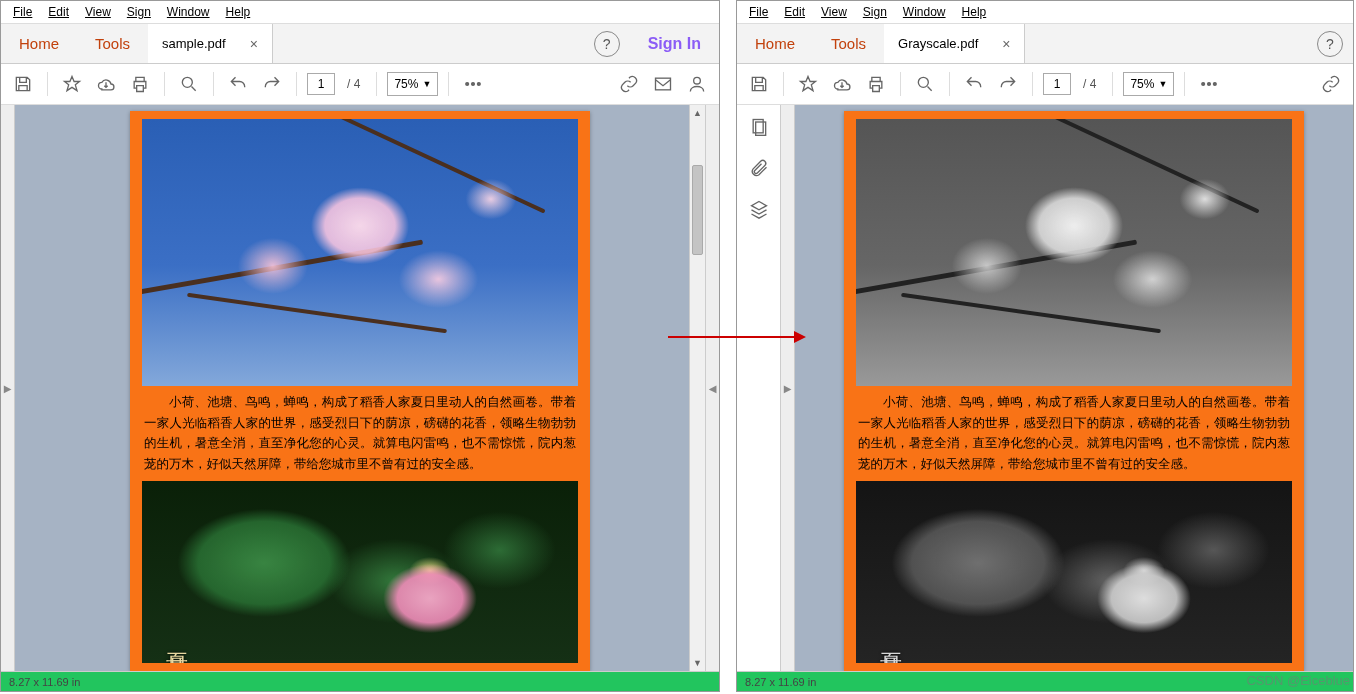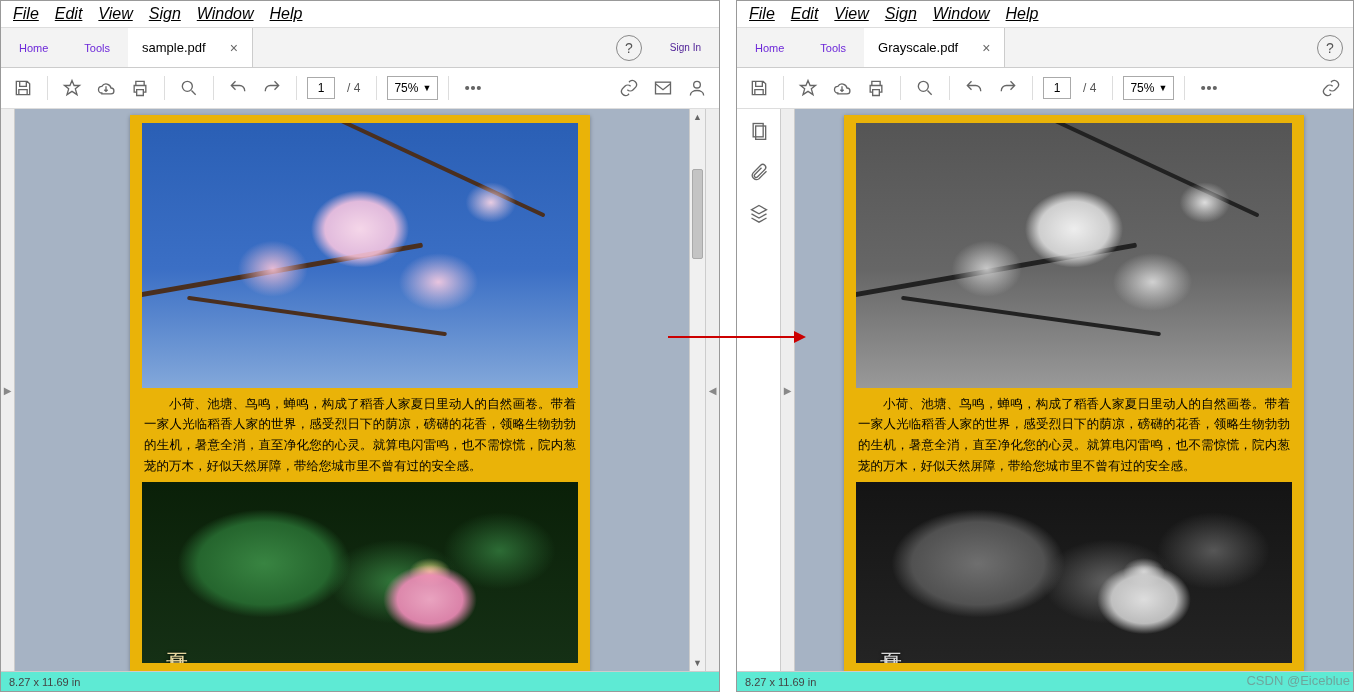--- a/index.html
+++ b/index.html
@@ -1,40 +1,40 @@
 <!DOCTYPE html>
 <html><head>
 <meta charset="utf-8">
 <style>
 * { box-sizing: border-box; margin: 0; padding: 0; }
 body { font-family: "Segoe UI", Arial, sans-serif; font-size: 12px; background: #fff; width: 1356px; height: 694px; position: relative; overflow: hidden; }
 .window { position: absolute; border: 1px solid #999; background: #fff; display: flex; flex-direction: column; }
-.menubar { display: flex; padding: 2px 4px; border-bottom: 1px solid #ddd; font-size: 16px; background: #fff; font-style: italic; }
+.menubar { display: flex; padding: 2px 4px; border-bottom: 1px solid #ddd; font-size: 12px; background: #fff; }
 .menubar span { padding: 2px 8px; cursor: default; }
 .tabbar { display: flex; align-items: stretch; background: #f3f3f3; border-bottom: 1px solid #ccc; height: 40px; }
-.maintab { padding: 10px 18px; font-size: 11px; color: #6d28d9; cursor: default; display:flex; align-items:center;}
+.maintab { padding: 10px 18px; font-size: 15px; color: #c2410c; cursor: default; display:flex; align-items:center;}
 .filetab { background: #fff; border-right: 1px solid #ccc; padding: 10px 14px; display: flex; align-items: center; gap: 24px; font-size: 13px; }
 .filetab .close { color: #666; font-size: 14px; }
 .spacer { flex: 1; }
-.signin { padding: 10px 18px; font-size: 10px; font-weight: 400; color: #4c1d95; display:flex; align-items:center;}
+.signin { padding: 10px 18px; font-size: 16px; font-weight: 700; color: #8b5cf6; display:flex; align-items:center;}
 .helpq { width: 26px; height:26px; border:1px solid #888; border-radius:50%; display:flex; align-items:center; justify-content:center; color:#555; margin:7px 10px; font-size:14px;}
 .toolbar { display: flex; align-items: center; gap: 6px; padding: 6px 8px; border-bottom: 1px solid #ddd; }
 .tbtn { width: 28px; height: 28px; display: flex; align-items: center; justify-content: center; color: #555; cursor: default; }
 .tbtn svg { width: 20px; height: 20px; stroke: #666; fill: none; stroke-width: 1.6; }
 .sep { width: 1px; height: 24px; background: #ddd; margin: 0 4px; }
 .pagefield { width: 28px; height: 22px; border: 1px solid #aaa; text-align: center; font-size: 12px; }
 .pagecount { font-size: 12px; color: #555; padding: 0 6px; }
 .zoombox { display:flex; align-items:center; border:1px solid #aaa; height:24px; padding:0 6px; gap:4px; font-size:12px;}
 .content { flex: 1; display: flex; position: relative; background: #a6b3c4; overflow:hidden;}
 .sideicons { width: 44px; background: #fff; border-right: 1px solid #ccc; display:flex; flex-direction:column; align-items:center; padding-top:12px; gap:18px;}
 .sideicons svg { width:20px; height:20px; stroke:#666; fill:none; stroke-width:1.6;}
 .docarea { flex:1; position:relative; overflow:hidden; display:flex; justify-content:center;}
 .collapsebar { width:14px; background:#eee; border-right:1px solid #ccc; display:flex; align-items:center; justify-content:center; color:#888; font-size:10px;}
 .collapsebar.right{border-left:1px solid #ccc; border-right:none;}
-.page { background:#eab308; width:460px; margin-top:6px; box-shadow:0 1px 4px rgba(0,0,0,0.3); padding:8px 12px; display:flex; flex-direction:column; gap:4px;}
+.page { background:#f97316; width:460px; margin-top:6px; box-shadow:0 1px 4px rgba(0,0,0,0.3); padding:8px 12px; display:flex; flex-direction:column; gap:4px;}
 .imgbox { width:100%; height:278px; position:relative; overflow:hidden; }
 .imgbox2 { width:100%; height:190px; position:relative; overflow:hidden; }
 .cherry { background: linear-gradient(180deg,#2a5fb5 0%,#3b6fc5 55%,#83a8da 100%); }
 .cherry::after{content:"";position:absolute;inset:0;background:
  radial-gradient(70px 55px at 50% 40%, rgba(255,220,235,0.95) 0%, rgba(255,200,225,0.85) 50%, rgba(255,200,225,0) 70%),
  radial-gradient(50px 40px at 30% 55%, rgba(248,195,215,0.9) 0%, rgba(248,195,215,0) 70%),
  radial-gradient(55px 40px at 68% 60%, rgba(250,205,225,0.9) 0%, rgba(250,205,225,0) 72%),
  radial-gradient(35px 28px at 80% 30%, rgba(252,215,230,0.9) 0%, rgba(252,215,230,0) 72%);}
 .cherry .branch{position:absolute;background:#4a2f1f;border-radius:2px;}
 .gray .cherry{background:linear-gradient(180deg,#555 0%,#666 55%,#999 100%);}
@@ -55,21 +55,21 @@
 .gray .lotus::before{background:
  radial-gradient(120px 75px at 28% 45%,rgba(120,120,120,0.9) 0%,rgba(90,90,90,0.85) 55%,rgba(90,90,90,0) 72%),
  radial-gradient(95px 60px at 58% 55%,rgba(110,110,110,0.85) 0%,rgba(110,110,110,0) 70%),
  radial-gradient(80px 55px at 82% 38%,rgba(100,100,100,0.82) 0%,rgba(100,100,100,0) 70%);}
 .gray .lotus::after{background:
  radial-gradient(65px 48px at 50% 55%,rgba(230,230,230,0.95) 0%,rgba(205,205,205,0.9) 50%,rgba(205,205,205,0) 72%),
  radial-gradient(30px 20px at 50% 30%,rgba(245,245,245,0.9) 0%,rgba(245,245,245,0) 70%);}
 .lotus .txt{position:absolute;left:20px;bottom:20px;color:#e8d8a0;font-family:"KaiTi","STKaiti",serif;writing-mode:vertical-rl;font-size:22px;letter-spacing:4px;text-shadow:0 0 3px #000;}
 .gray .lotus .txt{color:#d8d8d8;}
 .bodytext { font-size:12.5px; line-height:1.65; font-family:"SimSun","STSong",serif; text-indent:2em; text-align:justify; padding:2px 2px;}
-.statusbar { height:20px; border-top:1px solid #ccc; background:#5eead4; padding:2px 8px; font-size:11px; color:#444; display:flex; align-items:center;}
+.statusbar { height:20px; border-top:1px solid #ccc; background:#22c55e; padding:2px 8px; font-size:11px; color:#444; display:flex; align-items:center;}
 .scrollbar{position:absolute; right:0; top:0; bottom:0; width:16px; background:#f0f0f0; border-left:1px solid #ccc;}
 .scrollthumb{position:absolute; left:2px; right:2px; top:60px; height:90px; background:#c4c4c4; border:1px solid #aaa; border-radius:2px;}
 .scrollbtn{position:absolute; left:0; right:0; height:16px; background:#f0f0f0; display:flex;align-items:center;justify-content:center;font-size:9px;color:#666;}
 .arrowline{position:absolute; top:336px; height:1.5px; background:#cc0000;}
 .arrowhead{position:absolute; top:331px; width:0;height:0;border-left:12px solid #cc0000;border-top:6px solid transparent;border-bottom:6px solid transparent;}
 .watermark{position:absolute; right:6px; bottom:6px; color:rgba(120,120,120,0.6); font-size:13px;}
 </style>
 </head>
 <body>
 

